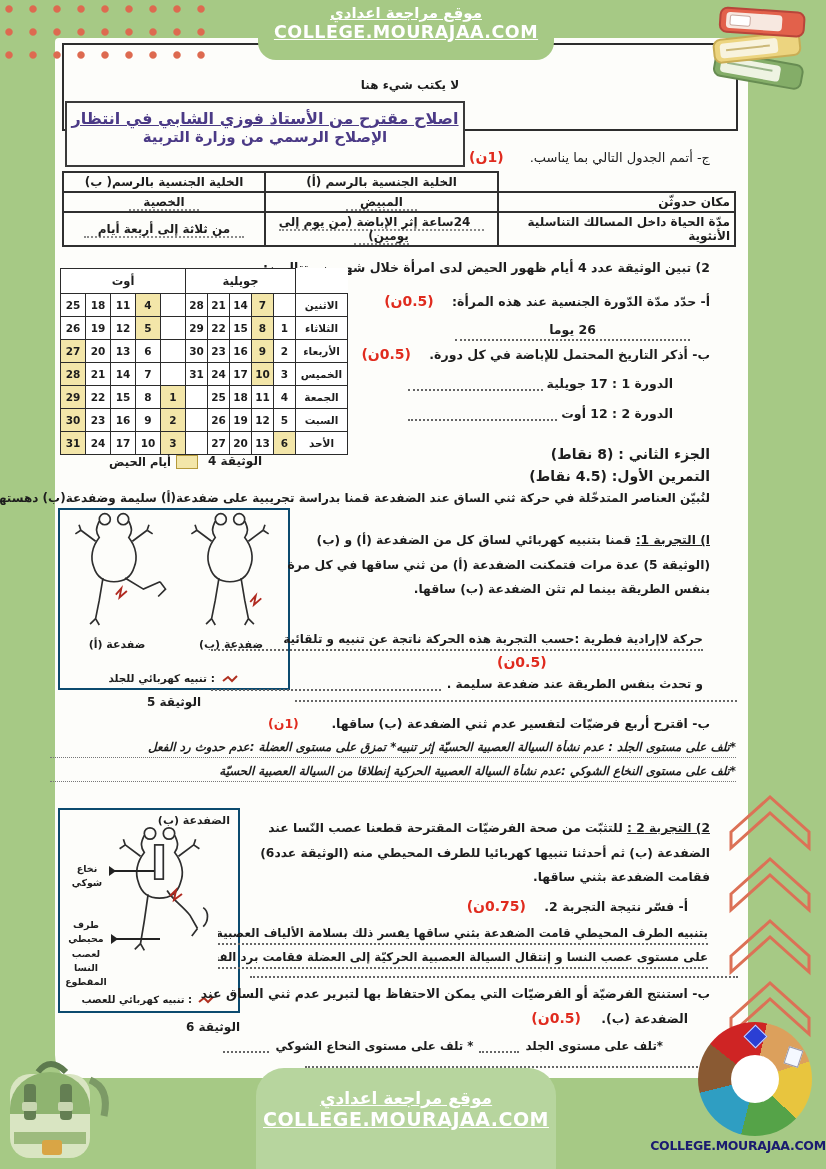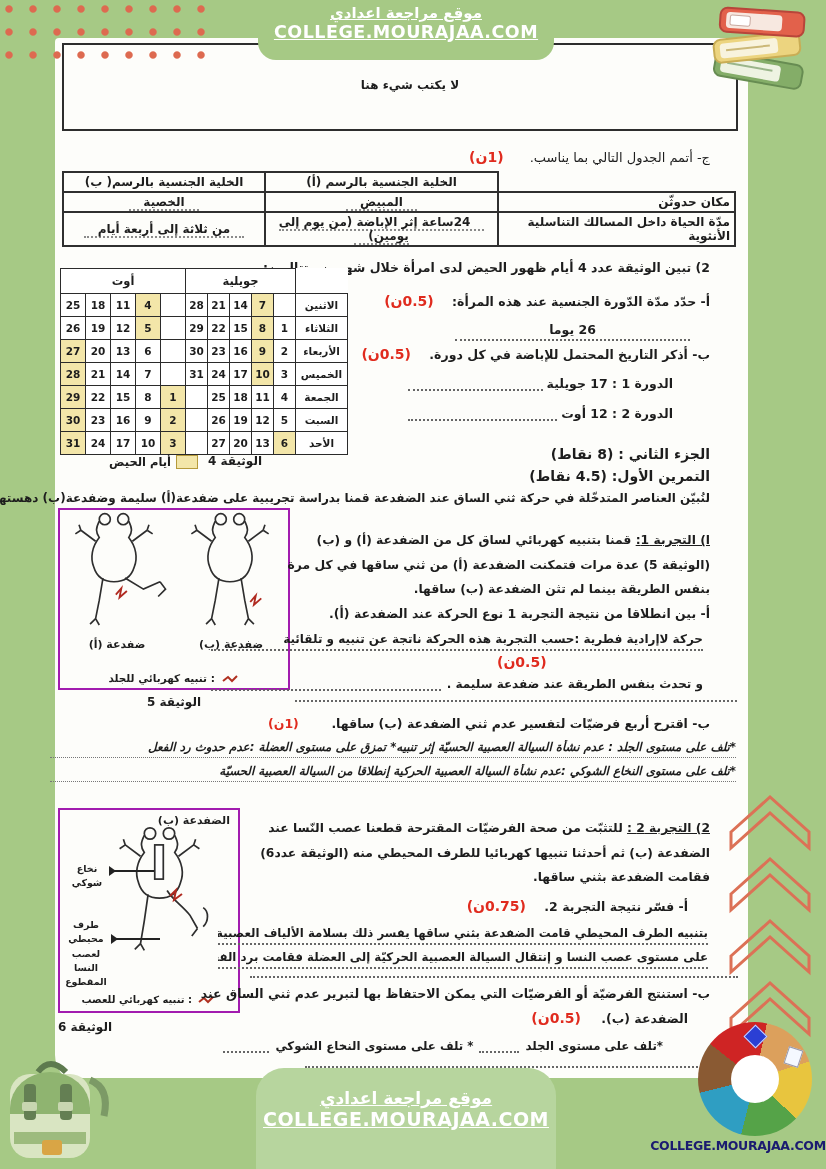--- a/index.html
+++ b/index.html
@@ -69,27 +69,27 @@
   .q2a .red,.q2b .red{margin-right:14px;font-size:14px;}
   .ansline{right:58px;top:284px;width:235px;text-align:center;font-size:12.5px;font-weight:700;
         border-bottom:2px dotted #666;padding-bottom:2px;}
   .q2b{right:38px;top:308px;font-size:12.5px;font-weight:700;}
   .cyc{right:75px;width:265px;display:flex;align-items:flex-end;font-size:12.5px;font-weight:700;gap:4px;}
   .fill{flex:1;border-bottom:2px dotted #666;height:13px;}
   .part2{right:38px;top:408px;font-size:14px;font-weight:800;}
   .ex1t{right:38px;top:430px;font-size:14px;font-weight:800;}
   .intro{right:38px;top:453px;width:648px;font-size:12px;font-weight:700;white-space:nowrap;}
   
-  .figbox{border:2px solid #a21caf;background:#fdfdfa;box-sizing:border-box;}
+  .figbox{border:2px solid #0c4a6e;background:#fdfdfa;box-sizing:border-box;}
   .f5{left:3px;top:470px;width:232px;height:182px;}
   .f5cap{left:3px;top:657px;width:232px;text-align:center;font-size:12px;font-weight:700;}
   .f5lab{top:128px;width:90px;font-size:11px;font-weight:700;text-align:center;position:absolute;}
   .f5leg{position:absolute;left:0;bottom:4px;width:100%;text-align:center;font-size:10.5px;font-weight:700;}
   .f6{left:3px;top:770px;width:182px;height:205px;}
-  .f6cap{left:3px;top:982px;width:182px;text-align:left;font-size:12px;font-weight:700;}
+  .f6cap{left:3px;top:982px;width:182px;text-align:right;font-size:12px;font-weight:700;}
   .f6t{position:absolute;right:8px;top:4px;font-size:11px;font-weight:700;}
   .f6l{position:absolute;font-size:9.5px;font-weight:700;text-align:center;line-height:1.5;}
   .arrow{position:absolute;height:2px;background:#222;}
   .arrow::after{content:"";position:absolute;left:-1px;top:-4px;border:5px solid transparent;border-left:none;
         border-right:7px solid #222;transform:rotate(180deg);}
   .f6leg{position:absolute;left:0;bottom:6px;width:100%;text-align:center;font-size:10px;font-weight:700;}
   
   .exp1{right:38px;top:490px;width:442px;font-size:12.3px;font-weight:700;line-height:2.0;text-align:right;}
   .exp1 .lb,.exp2 .lb{text-decoration:underline;}
   .qa1{right:38px;top:568px;font-size:12.5px;font-weight:700;}
@@ -155,20 +155,24 @@
         <path d="M5,230 L44,195 L83,230 L83,246 L44,211 L5,246 Z"></path>
       </g>
     </svg>
   </div>
 
   <div class="doc">
 
     <div class="abs topbox"></div>
     <div class="abs no-write">لا يكتب شيء هنا</div>
 
+    <div class="abs stamp">
+      <div class="s1">اصلاح مقترح من الأستاذ فوزي الشابي في انتظار</div>
+      <div class="s2">الإصلاح الرسمي من وزارة التربية</div>
+    </div>
 
     <div class="abs qc">
       <span>ج-  أتمم الجدول التالي بما يناسب.</span>
       <span class="red">(1ن)</span>
     </div>
 
     <table class="abs t1" dir="rtl">
       <colgroup>
           <col style="width:237px">
           <col style="width:233px">
@@ -375,21 +379,20 @@
         <span>: تنبيه كهربائي للجلد</span>
       </div>
     </div>
     <div class="abs f5cap">الوثيقة 5</div>
 
     <div class="abs exp1">
       <span class="lb">ا)  التجربة 1:</span>
       <span>قمنا بتنبيه كهربائي لساق كل من الضفدعة (أ) و (ب) (الوثيقة 5) عدة مرات فتمكنت الضفدعة (أ) من ثني ساقها في كل مرة بنفس الطريقة بينما لم تثن الضفدعة (ب) ساقها.</span>
     </div>
 
-    <div class="abs qa1">أ-  بين انطلاقا من نتيجة التجربة 1 نوع الحركة عند الضفدعة (أ).</div>
     <div class="abs qa1a1">حركة لاإرادية فطرية :حسب التجربة هذه الحركة ناتجة عن تنبيه و تلقائية</div>
     <div class="abs qa1mark red">(0.5ن)</div>
     <div class="abs qa1a2">
       <span>و تحدث بنفس الطريقة عند ضفدعة سليمة .</span>
         <span class="fill"></span>
     </div>
     <div class="rule" style="left:240px;top:662px;width:442px;"></div>
 
     <div class="abs qb1">
       <span>ب- اقترح أربع فرضيّات لتفسير عدم ثني الضفدعة (ب) ساقها.</span>

